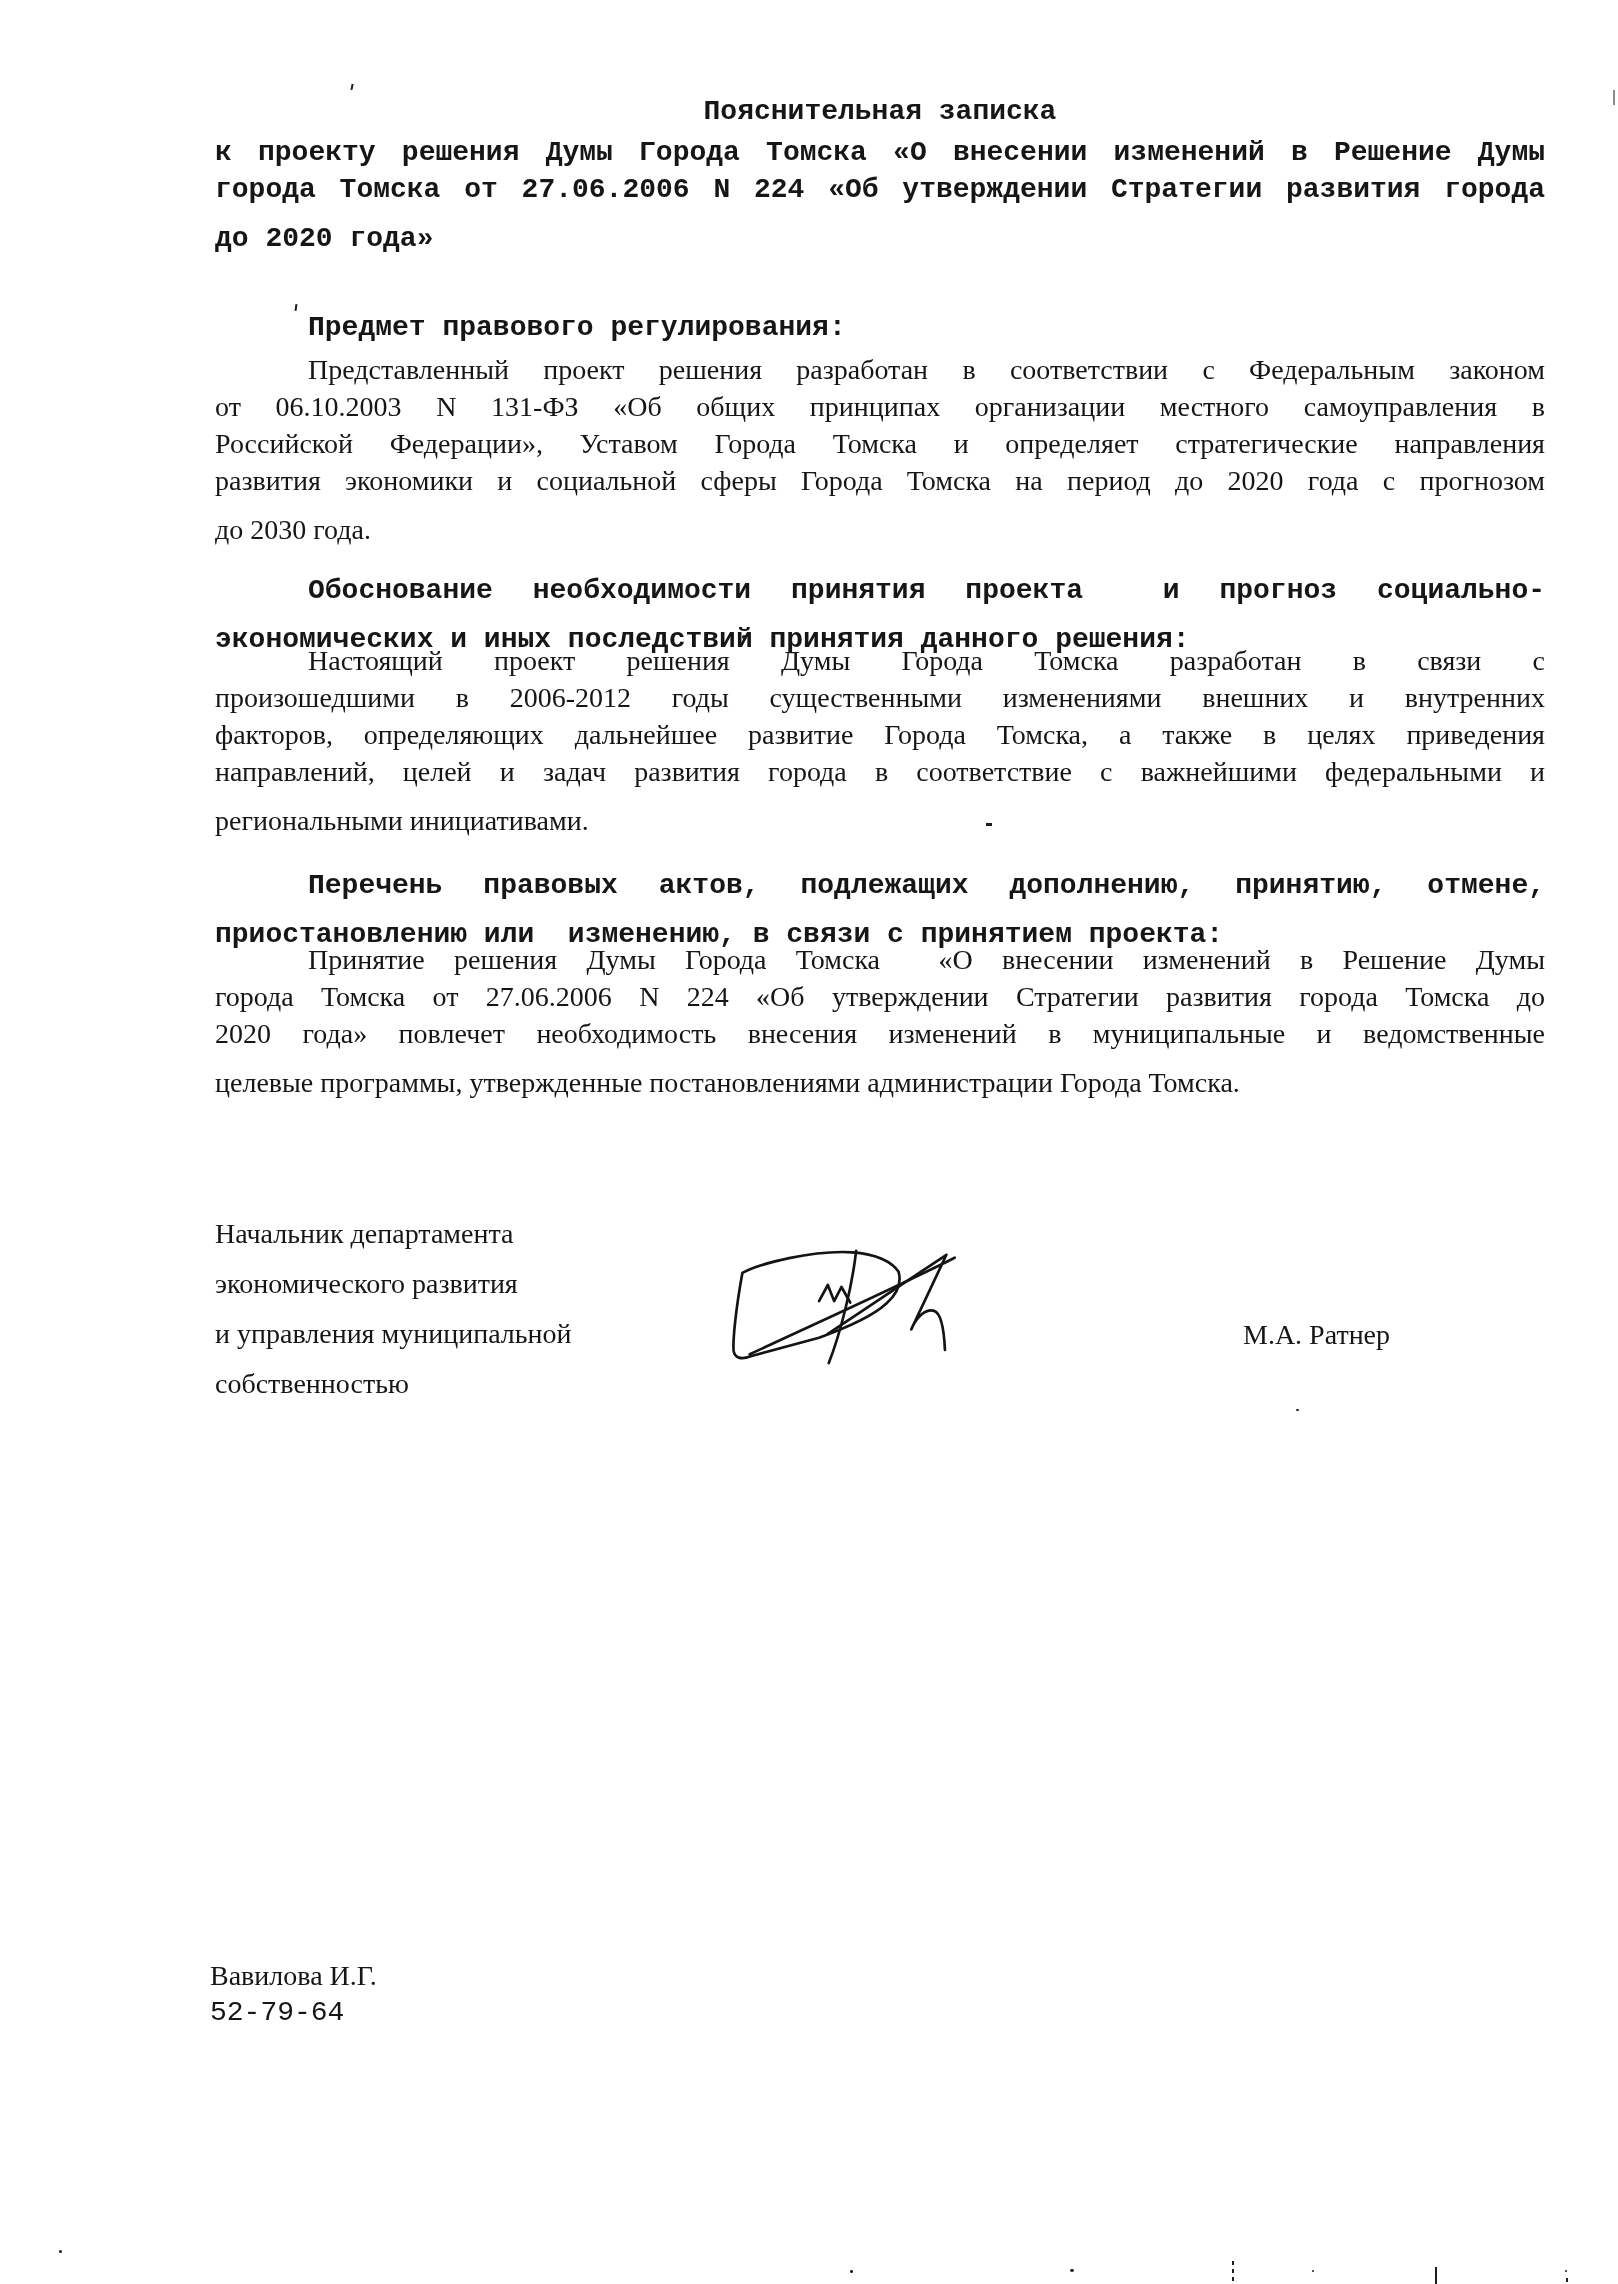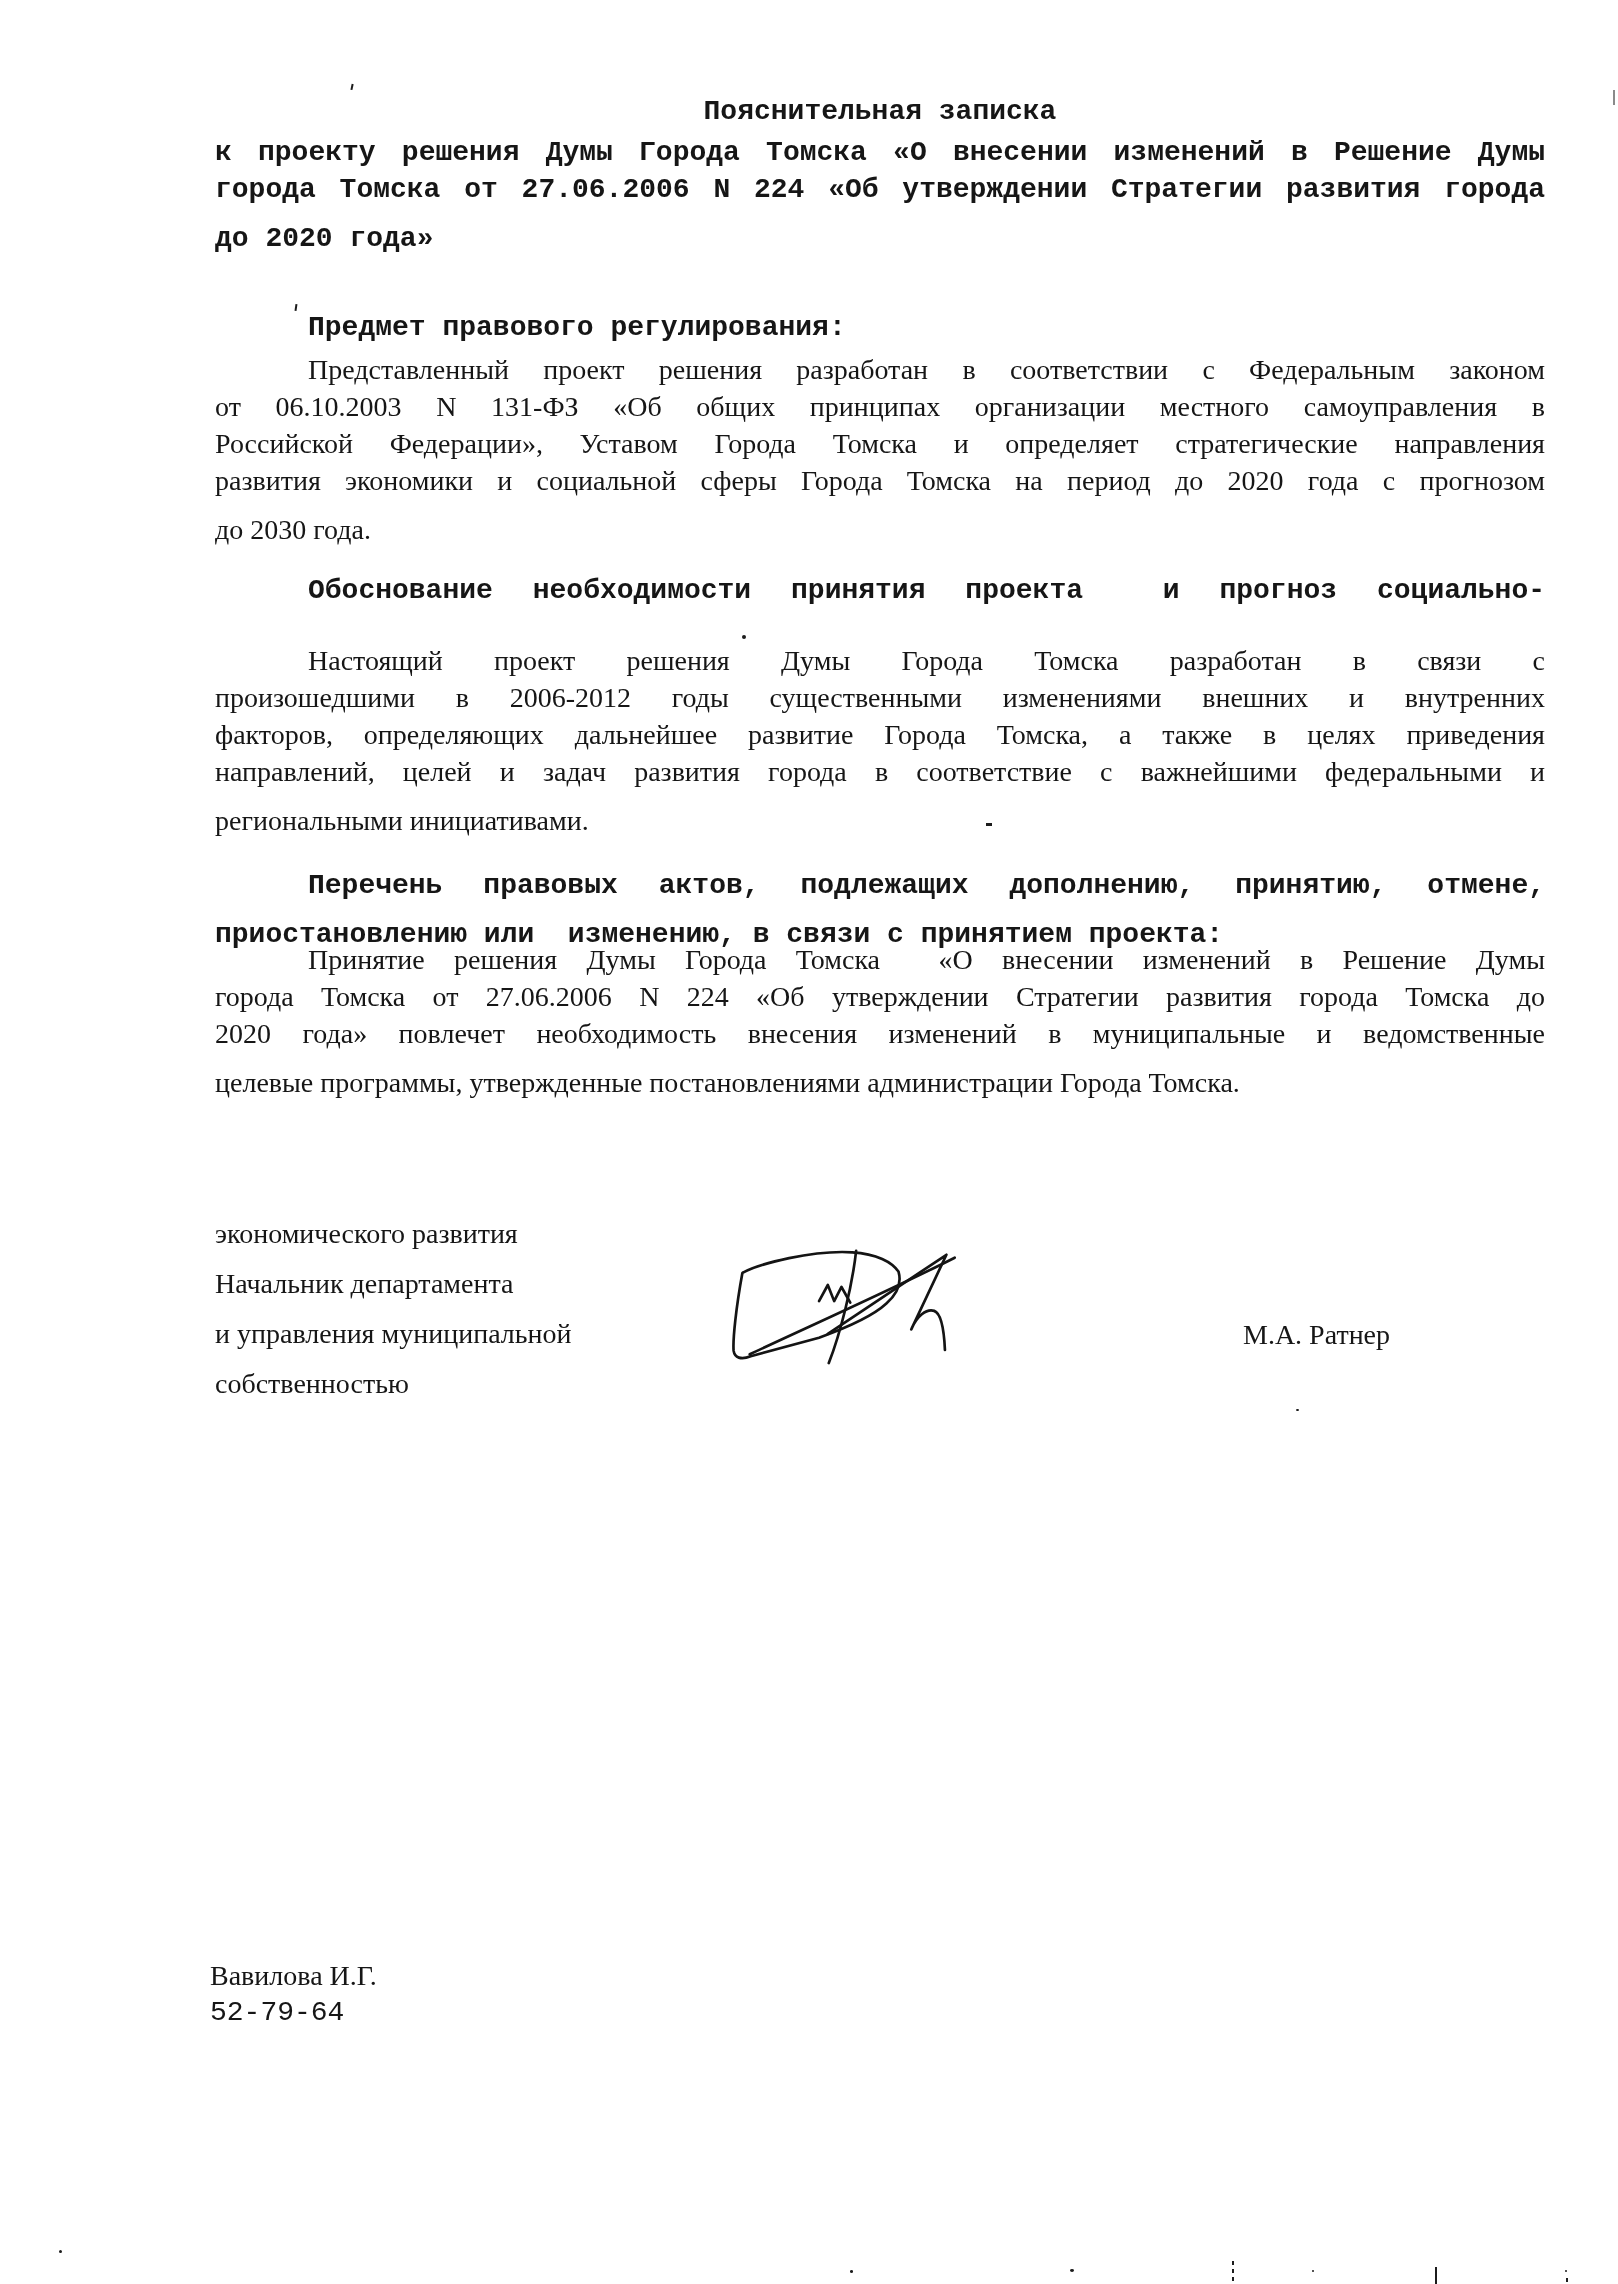--- a/index.html
+++ b/index.html
@@ -66,20 +66,21 @@
   <div class="blk indent" style="top:351px">
       <div class="ln j">Представленный проект решения разработан в соответствии с Федеральным законом</div>
       <div class="ln j">от 06.10.2003 N 131-ФЗ «Об общих принципах организации местного самоуправления в</div>
       <div class="ln j">Российской Федерации», Уставом Города Томска и определяет стратегические направления</div>
       <div class="ln j">развития экономики и социальной сферы Города Томска на период до 2020 года с прогнозом</div>
       <div class="ln last">до 2030 года.</div>
     </div>
 
   <div class="blk bold indent" style="top:572px">
       <div class="ln j">Обоснование необходимости принятия проекта &nbsp;и прогноз социально-</div>
+      <div class="ln last">экономических и иных последствий принятия данного решения:</div>
     </div>
   <div class="blk indent" style="top:642px">
       <div class="ln j">Настоящий проект решения Думы Города Томска разработан в связи с</div>
       <div class="ln j">произошедшими в 2006-2012 годы существенными изменениями внешних и внутренних</div>
       <div class="ln j">факторов, определяющих дальнейшее развитие Города Томска, а также в целях приведения</div>
       <div class="ln j">направлений, целей и задач развития города в соответствие с важнейшими федеральными и</div>
       <div class="ln last">региональными инициативами.</div>
     </div>
 
   <div class="blk bold indent" style="top:867px">
@@ -87,22 +88,22 @@
       <div class="ln last">приостановлению или&nbsp; изменению, в связи с принятием проекта:</div>
     </div>
   <div class="blk indent" style="top:941px">
       <div class="ln j">Принятие решения Думы Города Томска &nbsp;«О внесении изменений в Решение Думы</div>
       <div class="ln j">города Томска от 27.06.2006 N 224 «Об утверждении Стратегии развития города Томска до</div>
       <div class="ln j">2020 года» повлечет необходимость внесения изменений в муниципальные и ведомственные</div>
       <div class="ln last">целевые программы, утвержденные постановлениями администрации Города Томска.</div>
     </div>
 
   <div class="blk sig" style="top:1203px">
+      <div class="ln last">Начальник департамента</div>
       <div class="ln last">экономического развития</div>
-      <div class="ln last">Начальник департамента</div>
       <div class="ln last">и управления муниципальной</div>
       <div class="ln last">собственностью</div>
     </div>
 
   <svg class="signature" viewBox="0 0 495 250" aria-hidden="true">
     <path d="M 25,57 C 60,38 170,10 250,15 C 300,18 332,35 345,55 C 352,80 340,102 320,120 C 292,146 232,172 182,190 L 42,228 C 22,236 9,231 7,217 C 5,194 12,128 25,57 Z"></path>
     <path d="M 40,224 C 150,172 330,92 460,26"></path>
     <path d="M 182,115 L 200,82 L 213,115 L 228,86 L 246,118"></path>
     <path d="M 258,12 C 250,85 226,180 202,242"></path>
     <path d="M 200,182 L 443,20 L 371,173 C 382,146 402,130 418,135 C 432,140 438,170 440,215"></path>

